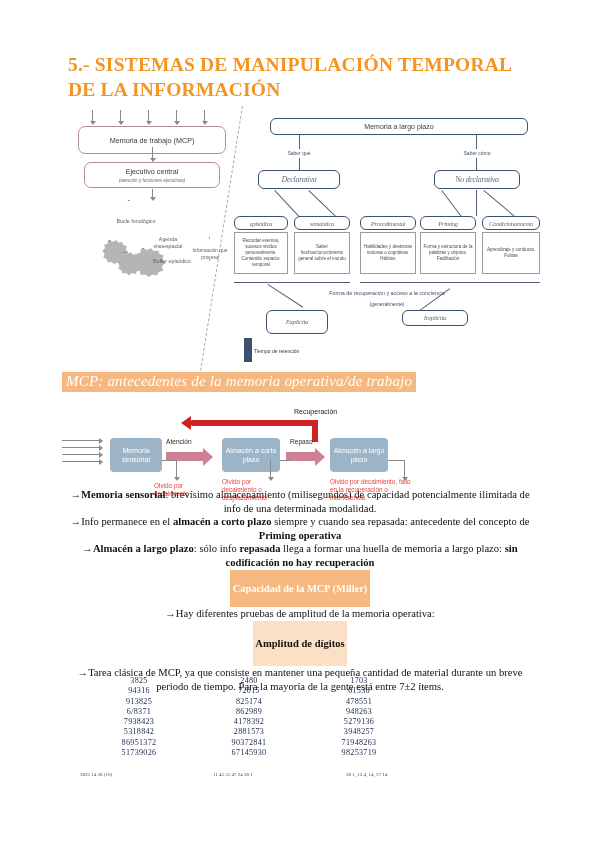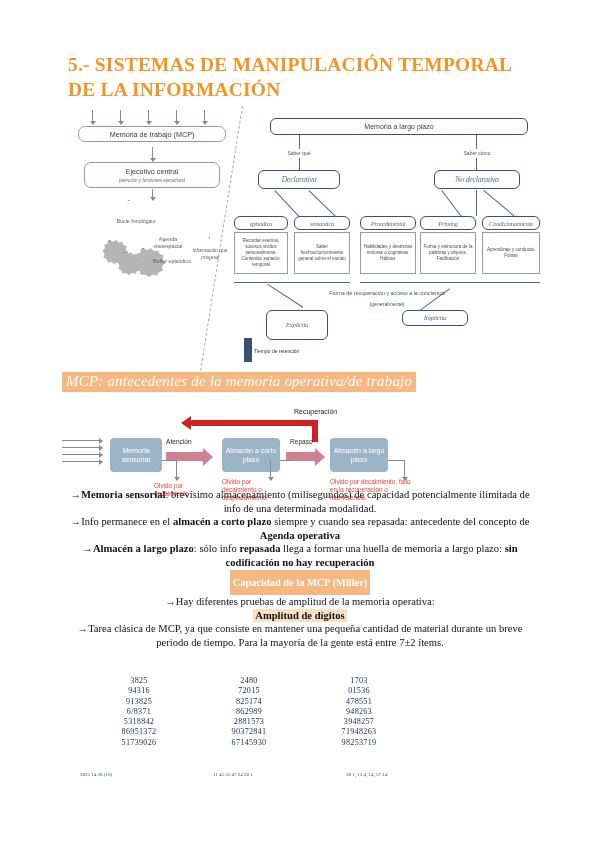--- a/index.html
+++ b/index.html
@@ -42,21 +42,21 @@
     background: #fff;
     color: #3a3a3a;
     text-align: center;
     font-family: "Liberation Sans", sans-serif;
     display: flex; flex-direction: column;
     align-items: center; justify-content: center;
   }
   .rbox .t1 { font-size: 7.2px; }
   .rbox .t2 { font-size: 4.6px; font-style: italic; color: #6b6b6b; margin-top: 2px; }
 
-  .box-mcp { left: 16px; top: 16px; width: 148px; height: 16px; }
+  .box-mcp { left: 16px; top: 16px; width: 148px; height: 28px; }
   .box-ejec { left: 22px; top: 52px; width: 136px; height: 26px; }
 
   .vline { position: absolute; width: 1px; background: #8a8a8a; }
   .vline::after {
     content: ""; position: absolute; left: -2.5px; bottom: -1px;
     border-left: 3px solid transparent; border-right: 3px solid transparent;
     border-top: 4px solid #8a8a8a;
   }
 
   
@@ -196,25 +196,25 @@
   .body {
     position: absolute; left: 62px; top: 488px; width: 476px;
     font-family: "Liberation Serif", serif;
     font-size: 10.6px; line-height: 13.6px; color: #111;
     text-align: center;
   }
   .body p { margin: 0 0 0 0; }
   .body b { font-weight: bold; }
   .hl2 {
     display: inline-block; background: #F5B880; color: #ffffff;
-    font-weight: bold; padding: 6px 3px; font-size: 10.4px;
+    font-weight: bold; padding: 12px 3px; font-size: 10.4px;
   }
   .hl3 {
     display: inline-block; background: #FBE0C6; color: #111;
-    font-weight: bold; padding: 0 2px; font-size: 10.6px;
+    font-weight: bold; padding: 16px 2px; font-size: 10.6px;
   }
 
   
   .digits {
     position: absolute; left: 84px; top: 676px; width: 330px;
     font-family: "Liberation Serif", serif;
     font-size: 8.1px; line-height: 10.3px; color: #1a2a4a;
   }
   .digits .row { display: flex; }
   .digits .row span { width: 110px; text-align: center; letter-spacing: .3px; }
@@ -318,21 +318,21 @@
     <div class="pbox" style="left:420px; top:122px; width:58px; height:42px;">Aprendizaje y conducta. Fobias</div>
 
     <div class="edge" style="left:172px; top:172px; width:116px; height:1px;"></div>
     <div class="edge" style="left:298px; top:172px; width:180px; height:1px;"></div>
     <div class="lbl-sm" style="left:200px; top:180px; width:250px; font-size:5.4px;">Forma de recuperación  y acceso a la conciencia</div>
     <div class="lbl-sm" style="left:200px; top:191px; width:250px; font-size:5.2px;">(generalmente)</div>
 
     <div class="edge" style="left:206px; top:174px; width:42px; height:1px; transform:rotate(33deg); transform-origin:left top;"></div>
     <div class="edge" style="left:352px; top:204px; width:44px; height:1px; transform:rotate(-36deg); transform-origin:left top;"></div>
 
-    <div class="bbox hw" style="left:204px; top:200px; width:62px; height:30px; font-size:7px;">
+    <div class="bbox hw" style="left:204px; top:200px; width:62px; height:24px; font-size:7px;">
       <span>Explícita</span>
     </div>
     <div class="bbox hw" style="left:340px; top:200px; width:66px; height:16px; font-size:7px;">
       <span>Implícita</span>
     </div>
 
     <div class="retencion"></div>
     <div class="reten-lbl">Tiempo de retención</div>
   </div>
 
@@ -380,21 +380,21 @@
     <div class="thinarrow" style="left:208px; top:48px; height:20px;"></div>
     <div class="redlabel" style="left:160px; top:66px; width:58px;">Olvido por decaimiento o desplazamiento</div>
 
     <div class="edge" style="left:326px; top:48px; width:16px; height:1px; background:#8a8a8a;"></div>
     <div class="thinarrow" style="left:342px; top:48px; height:20px;"></div>
     <div class="redlabel" style="left:268px; top:66px; width:82px;">Olvido por decaimiento, fallo en la recuperación o interferencia</div>
   </div>
 
   <div class="body">
     <p><span>→</span><b>Memoria sensorial</b><span>: brevísimo almacenamiento (milisegundos) de capacidad potencialmente ilimitada de info de una determinada modalidad.</span></p>
-    <p><span>→</span><span>Info permanece en el </span><b>almacén a corto plazo</b><span> siempre y cuando sea repasada: antecedente del concepto de </span><b>Agenda operativa</b></p>
+    <p><span>→</span><span>Info permanece en el </span><b>almacén a corto plazo</b><span> siempre y cuando sea repasada: antecedente del concepto de </span><b>Priming operativa</b></p>
     <p><span>→</span><b>Almacén a largo plazo</b><span>: sólo info </span><b>repasada</b><span> llega a formar una huella de memoria a largo plazo: </span><b>sin codificación no hay recuperación</b></p>
     <p><span class="hl2">Capacidad de la MCP (Miller)</span></p>
     <p>→Hay diferentes pruebas de amplitud de la memoria operativa:</p>
     <p><span class="hl3">Amplitud de dígitos</span></p>
     <p>→Tarea clásica de MCP, ya que consiste en mantener una pequeña cantidad de material durante un breve periodo de tiempo. Para la mayoría de la gente está entre 7±2 ítems.</p>
   </div>
 
   <div class="digits">
     <div class="row">
       <span>3825</span>
@@ -410,20 +410,25 @@
       <span>913825</span>
       <span>825174</span>
       <span>478551</span>
     </div>
     <div class="row">
       <span>6/8371</span>
       <span>862989</span>
       <span>948263</span>
     </div>
     <div class="row">
+      <span>7938423</span>
+      <span>4178392</span>
+      <span>5279136</span>
+    </div>
+    <div class="row">
       <span>5318842</span>
       <span>2881573</span>
       <span>3948257</span>
     </div>
     <div class="row">
       <span>86951372</span>
       <span>90372841</span>
       <span>71948263</span>
     </div>
     <div class="row">

